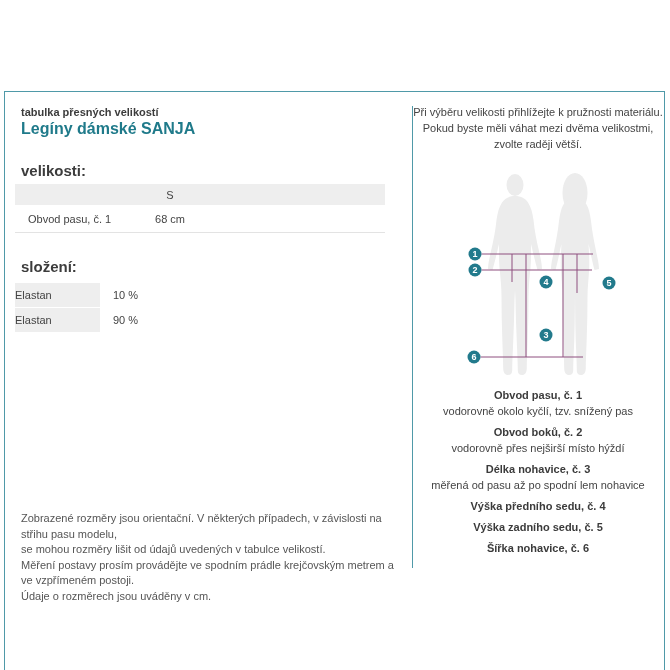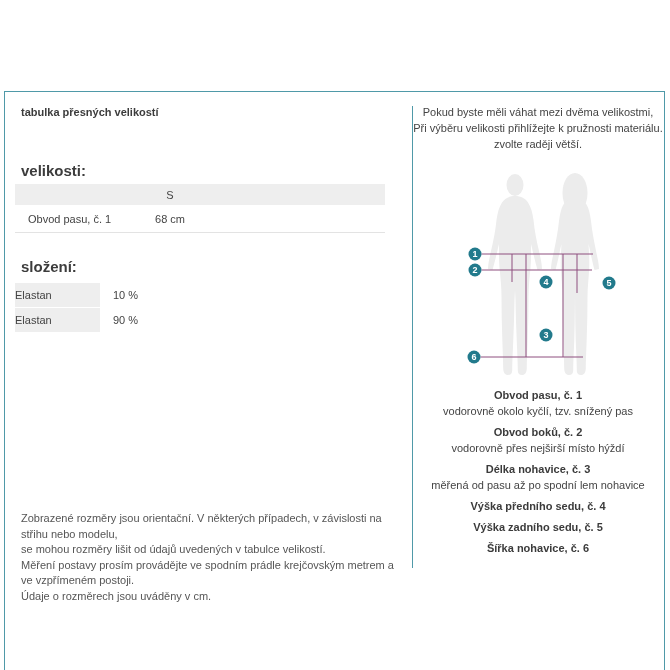--- a/index.html
+++ b/index.html
@@ -165,20 +165,21 @@
   .measure-desc:empty { display: none; margin: 0; }
 </style>
 </head>
 <body>
 
 <div class="page">
   <div class="panel-box">
 
     <div class="eyebrow">tabulka přesných velikostí</div>
 
+    <div class="title">Legíny dámské SANJA</div>
 
     <div class="section-label sizes-label-pos">velikosti:</div>
 
     <div class="sizes-table">
       <div class="sizes-header">
         <div class="cell-label"></div>
         <div class="cell-value">S</div>
       </div>
       <div class="sizes-row">
         <div class="cell-label">Obvod pasu, č. 1</div>
@@ -193,31 +194,31 @@
         <div class="comp-cell-label">Elastan</div>
         <div class="comp-cell-value">10 %</div>
       </div>
       <div class="comp-row">
         <div class="comp-cell-label">Elastan</div>
         <div class="comp-cell-value">90 %</div>
       </div>
     </div>
 
     <div class="disclaimer">
-      <div>Zobrazené rozměry jsou orientační. V některých případech, v závislosti na střihu nebo modelu,</div>
+      <div>Zobrazené rozměry jsou orientační. V některých případech, v závislosti na střihu pasu modelu,</div>
       <div>se mohou rozměry lišit od údajů uvedených v tabulce velikostí.</div>
       <div>Měření postavy prosím provádějte ve spodním prádle krejčovským metrem a ve vzpřímeném postoji.</div>
       <div>Údaje o rozměrech jsou uváděny v cm.</div>
     </div>
 
     <div class="divider"></div>
 
     <div class="intro">
+      <div>Při výběru velikosti přihlížejte k pružnosti materiálu.</div>
       <div>Pokud byste měli váhat mezi dvěma velikostmi,</div>
-      <div>Při výběru velikosti přihlížejte k pružnosti materiálu.</div>
       <div>zvolte raději větší.</div>
     </div>
 
     <svg class="diagram" viewBox="0 0 200 212" xmlns="http://www.w3.org/2000/svg">
 
       <g fill="#ececec">
         <ellipse cx="60" cy="16" rx="8.5" ry="11"></ellipse>
         <path d="M60,27 C54,27 49.5,29.5 47,33.5 C44,38 42.5,44 41.5,51 C40.5,61 38.5,72 36,82
                  C34.5,89 33,95 33,100 L37.5,101 C39.5,94 41.5,86 43,79 L44,75
                  C44,83 43.8,91 44.5,99 C45.5,109 46.5,118 46.5,128 C46.5,142 46.8,156 47.3,170

